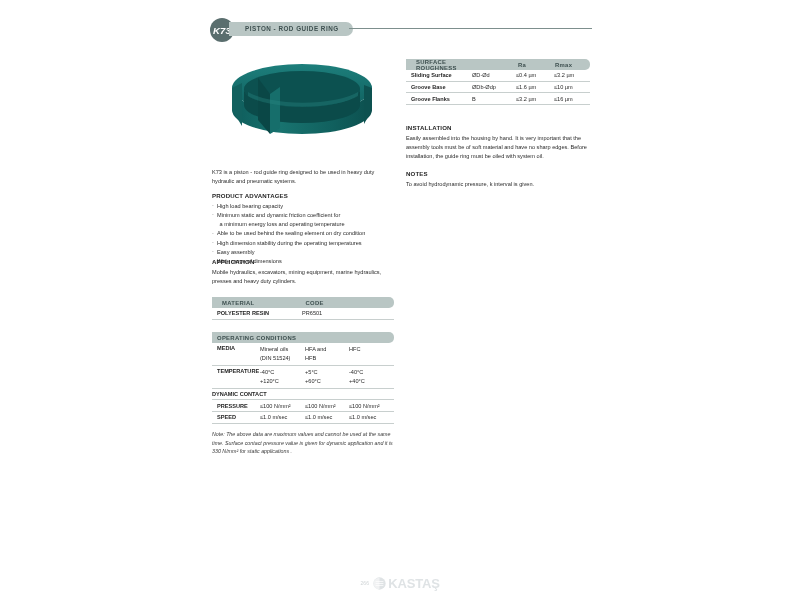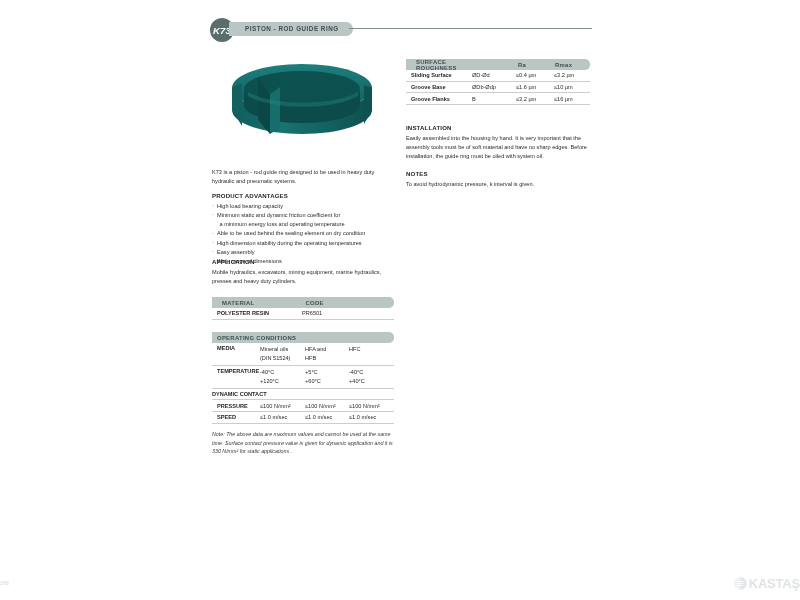--- a/index.html
+++ b/index.html
@@ -104,21 +104,21 @@
   }
 
   
   .right-text { position: absolute; left: 406px; width: 186px; }
   #installation-block { top: 124px; }
   #notes-block { top: 170px; }
   .rt-body { margin-top: 2.5px; font-size: 5.6px; line-height: 1.62; }
 
   
   .footer { position: absolute; left: 0; top: 573px; width: 800px; height: 20px;
-            display: flex; align-items: center; justify-content: space-between; }
+            display: flex; align-items: center; justify-content: center; }
   .page-num { font-size: 5px; color: #cfd4d6; margin-right: 4px; letter-spacing: .2px; }
   .logo-wrap { display: flex; align-items: center; gap: 2px; }
   .logo-text { font-size: 13px; font-weight: bold; color: #dfe3e5; letter-spacing: -.2px; }
 </style>
 </head>
 <body>
 
 <div class="page">
 
   <div class="header">

